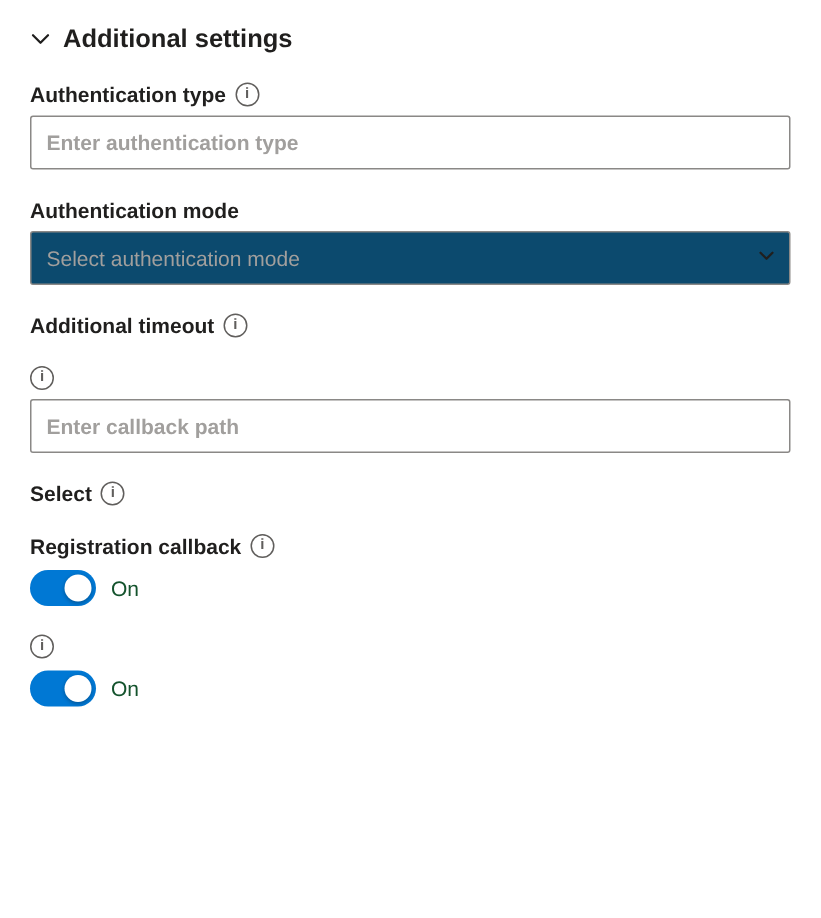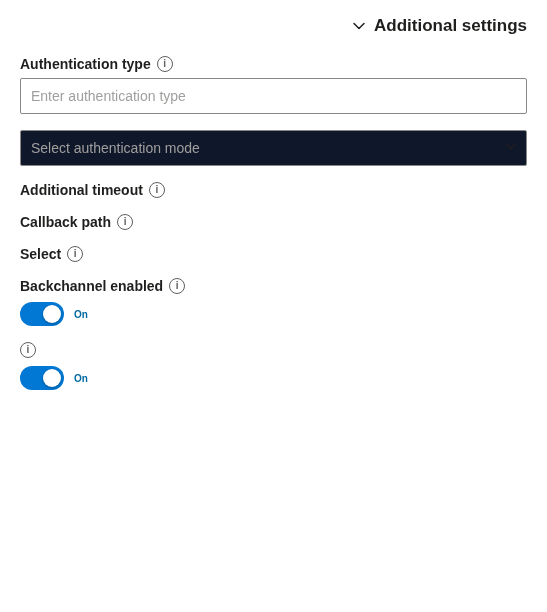--- a/index.html
+++ b/index.html
@@ -15,40 +15,40 @@
       font-size: 14px;
       width: 547px;
       min-height: 612px;
       padding: 16px 20px;
     }
 
     .section-header {
       display: flex;
       align-items: center;
       gap: 8px;
-      margin-bottom: 20px;
-      justify-content: flex-end;
+      margin-bottom: 9px;
     }
 
     .chevron-icon {
       display: inline-flex;
       align-items: center;
       justify-content: center;
       cursor: pointer;
       color: #201f1e;
     }
 
     .section-title {
       font-size: 17px;
       font-weight: 600;
       color: #201f1e;
     }
 
     .field-group {
       margin-bottom: 16px;
+      margin-top: 19px;
     }
 
     .field-label {
       display: flex;
       align-items: center;
       gap: 6px;
       font-weight: 600;
       font-size: 14px;
       color: #201f1e;
       margin-bottom: 6px;
@@ -73,41 +73,42 @@
     .text-input {
       width: 100%;
       height: 36px;
       border: 1px solid #8a8886;
       border-radius: 2px;
       padding: 0 10px;
       font-size: 14px;
       color: #0f766e;
       outline: none;
       background: #ffffff;
+      font-weight: bold;
     }
 
     .text-input::placeholder {
       color: #a19f9d;
     }
 
     .select-wrapper {
       position: relative;
       width: 100%;
     }
 
     .select-input {
       width: 100%;
       height: 36px;
       border: 1px solid #8a8886;
       border-radius: 2px;
       padding: 0 36px 0 10px;
       font-size: 14px;
       color: #a19f9d;
       outline: none;
-      background: #0f172a;
+      background: #0c4a6e;
       appearance: none;
       cursor: pointer;
     }
 
     .select-chevron {
       position: absolute;
       right: 10px;
       top: 50%;
       transform: translateY(-50%);
       pointer-events: none;
@@ -154,23 +155,23 @@
       left: 23px;
       width: 18px;
       height: 18px;
       background: #ffffff;
       border-radius: 50%;
       transition: left 0.2s;
       box-shadow: 0 1px 3px rgba(0,0,0,0.3);
     }
 
     .toggle-label {
-      font-size: 10px;
-      color: #0369a1;
-      font-weight: 700;
+      font-size: 14px;
+      color: #14532d;
+      font-weight: 400;
     }
   </style>
 </head>
 <body>
 
 <div class="section-header">
   <span class="chevron-icon">
     <svg width="14" height="14" viewBox="0 0 14 14" fill="none" xmlns="http://www.w3.org/2000/svg">
       <path d="M2 4.5L7 9.5L12 4.5" stroke="#201f1e" stroke-width="1.5" stroke-linecap="round" stroke-linejoin="round"></path>
     </svg>
@@ -180,20 +181,23 @@
 
 <div class="field-group">
   <div class="field-label">
     <span>Authentication type</span>
     <span class="info-icon">i</span>
   </div>
   <input class="text-input" type="text" placeholder="Enter authentication type" style="">
 </div>
 
 <div class="field-group">
+  <div class="field-label">
+    <span>Authentication mode</span>
+  </div>
   <div class="select-wrapper">
     <select class="select-input">
       <option value="" disabled="" selected="">Select authentication mode</option>
     </select>
     <span class="select-chevron">
       <svg width="12" height="12" viewBox="0 0 12 12" fill="none" xmlns="http://www.w3.org/2000/svg">
         <path d="M2 4L6 8L10 4" stroke="#201f1e" stroke-width="1.5" stroke-linecap="round" stroke-linejoin="round"></path>
       </svg>
     </span>
   </div>
@@ -201,35 +205,35 @@
 
 <div class="field-group">
   <div class="field-label">
     <span>Additional timeout</span>
     <span class="info-icon">i</span>
   </div>
 </div>
 
 <div class="field-group">
   <div class="field-label">
-    <span>Callback path</span>
-    <span class="info-icon">i</span>
-  </div>
+    <span class="info-icon">i</span>
+  </div>
+  <input class="text-input" type="text" placeholder="Enter callback path" style="">
 </div>
 
 <div class="field-group">
   <div class="field-label">
     <span>Select</span>
     <span class="info-icon">i</span>
   </div>
 </div>
 
 <div class="field-group">
   <div class="field-label">
-    <span>Backchannel enabled</span>
+    <span>Registration callback</span>
     <span class="info-icon">i</span>
   </div>
   <div class="toggle-row">
     <label class="toggle">
       <input type="checkbox" checked="" style="">
       <div class="toggle-track">
         <div class="toggle-thumb"></div>
       </div>
     </label>
     <span class="toggle-label">On</span>

